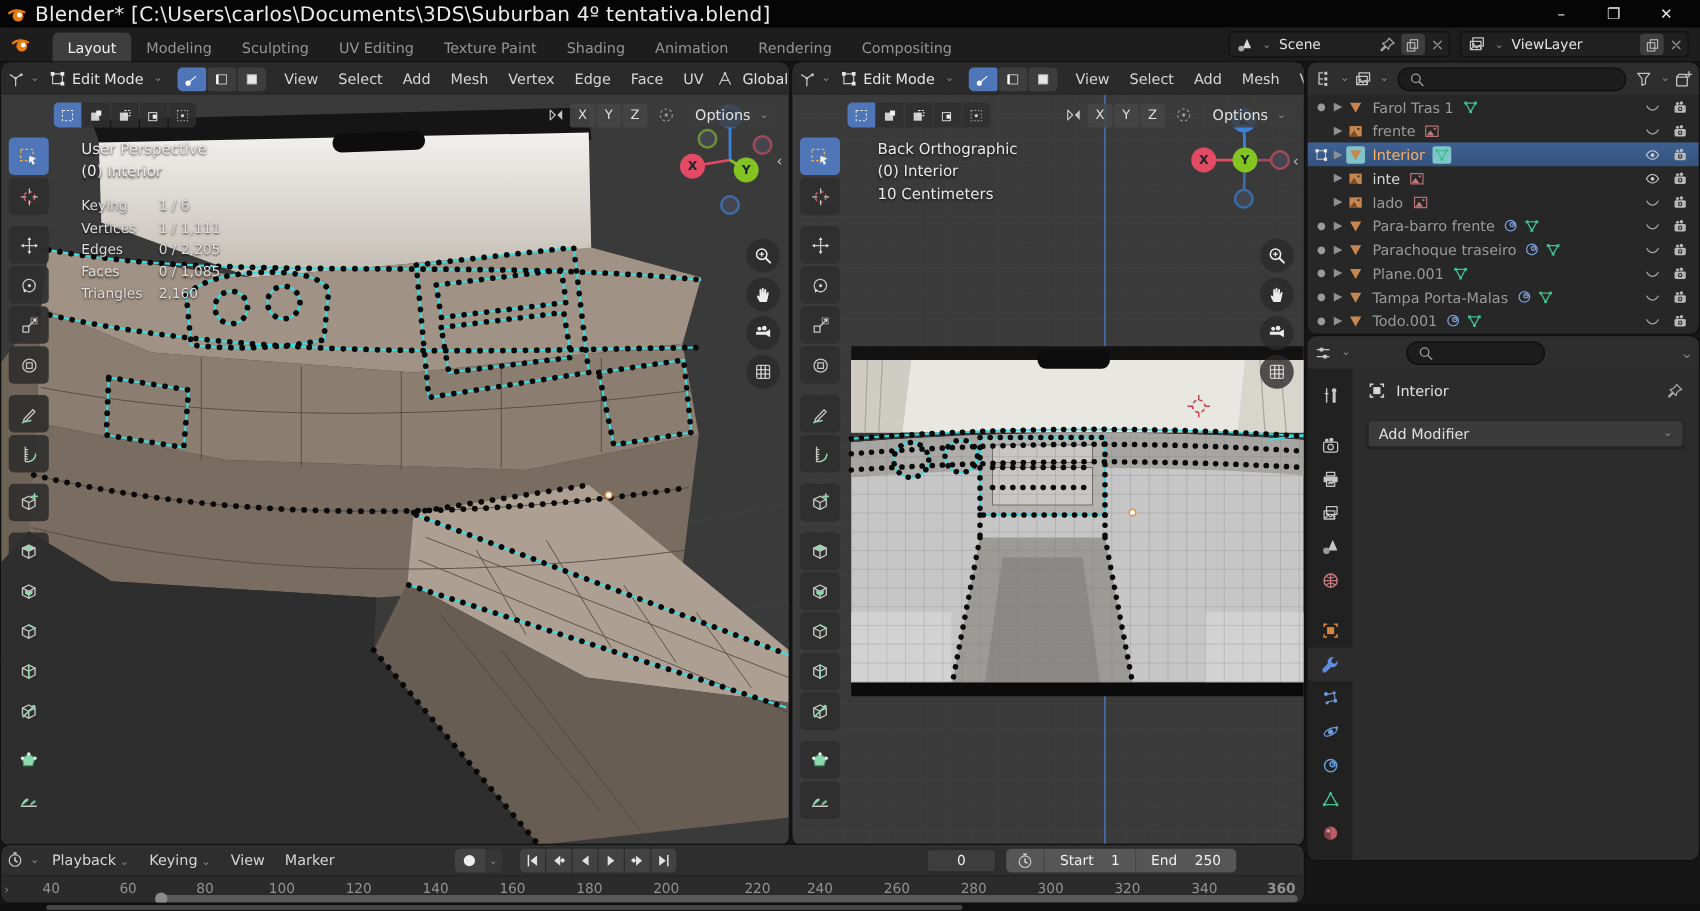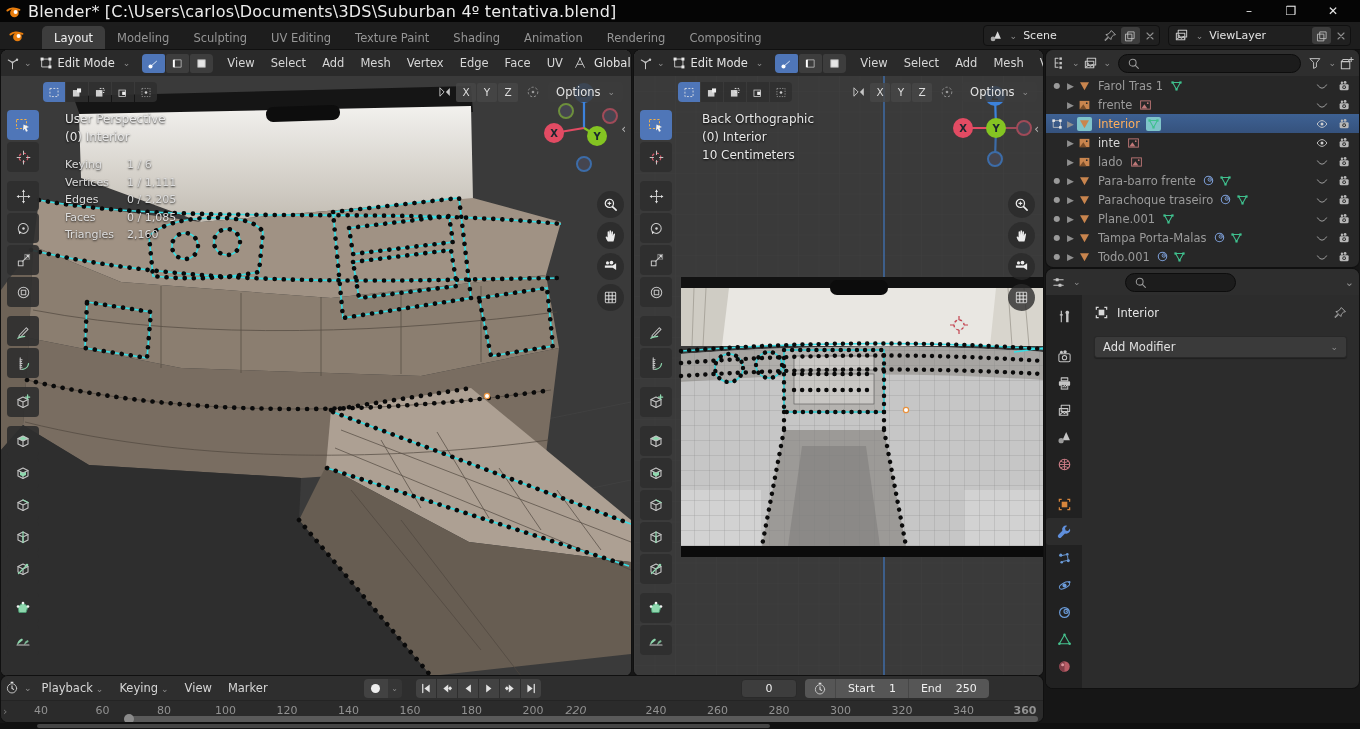--- a/index.html
+++ b/index.html
@@ -1640,21 +1640,21 @@
       <span style="position:absolute;left:2px;top:4px;color:#777">›</span>
     <span class="num" style="left: 40px;">40</span>
         <span class="num" style="left: 101.5px;">60</span>
         <span class="num" style="left: 163px;">80</span>
         <span class="num" style="left: 224.5px;">100</span>
         <span class="num" style="left: 286px;">120</span>
         <span class="num" style="left: 347.5px;">140</span>
         <span class="num" style="left: 409px;">160</span>
         <span class="num" style="left: 470.5px;">180</span>
         <span class="num" style="left: 532px;">200</span>
-        <span class="num" style="left: 575px; font-style: italic;">220</span>
+        <span class="num" style="left: 605px;">220</span>
         <span class="num" style="left: 655px;">240</span>
         <span class="num" style="left: 716.5px;">260</span>
         <span class="num" style="left: 778px;">280</span>
         <span class="num" style="left: 839.5px;">300</span>
         <span class="num" style="left: 901px;">320</span>
         <span class="num" style="left: 962.5px;">340</span>
         <span class="num" style="left: 1024px; font-weight: bold;">360</span>
       </div>
   </div>
 

